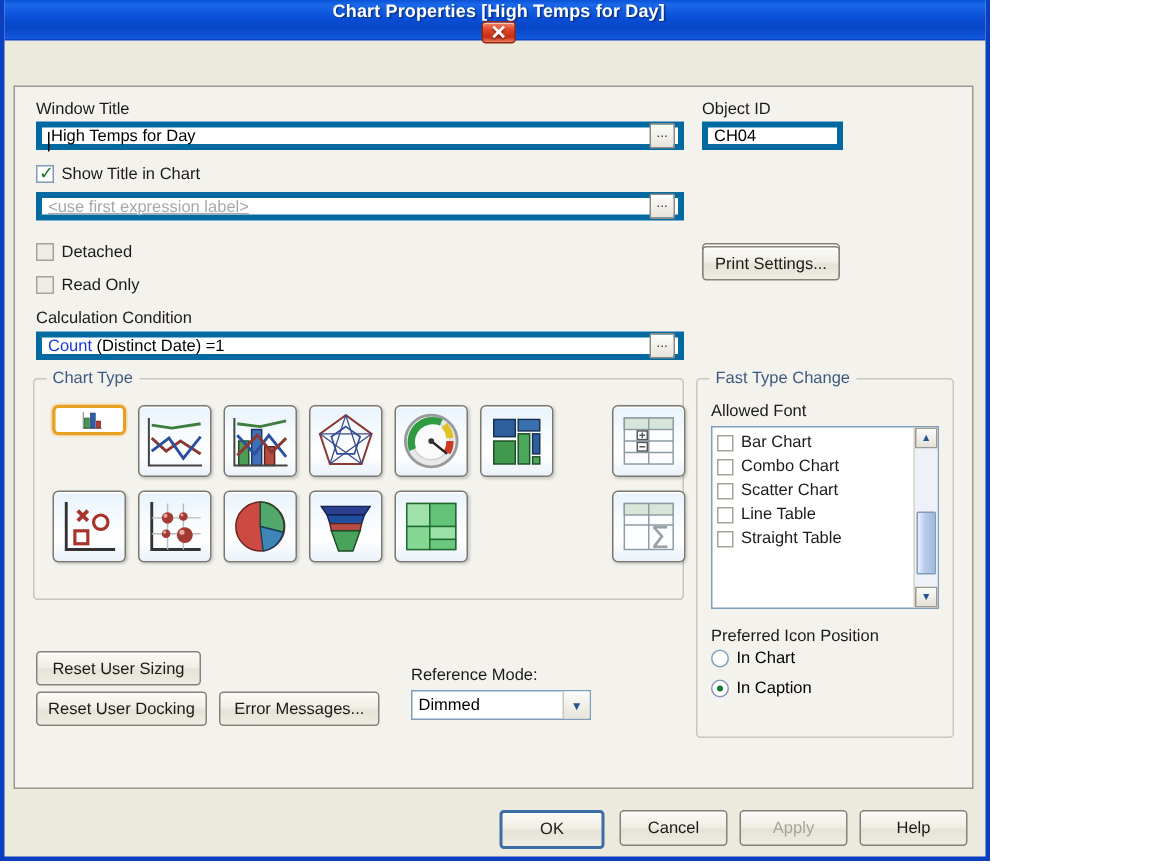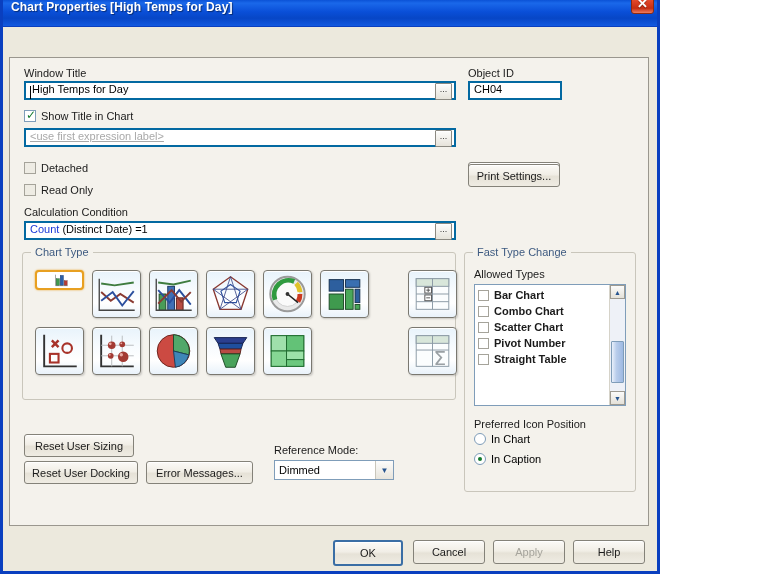--- a/index.html
+++ b/index.html
@@ -3,21 +3,21 @@
 <meta charset="utf-8">
 <style>
   html,body{margin:0;padding:0;background:#ffffff;}
   body{width:768px;height:576px;overflow:hidden;
        font-family:"Liberation Sans","DejaVu Sans",sans-serif;font-size:11px;color:#000;}
 
   
   .window{position:absolute;left:0;top:0;width:660px;height:574px;
           border:3px solid #0a3fbf;border-top:none;background:#ece9dd;box-sizing:border-box;}
   .titlebar{height:27px;background:linear-gradient(to bottom,#0b52d6 0%,#1a68ea 12%,#0a4fd8 45%,#0746c6 70%,#1259e0 100%);
-            display:flex;align-items:flex-end;padding:0 3px 12px 8px;box-sizing:border-box;border-bottom:1px solid #0a3fbf;}
+            display:flex;align-items:center;padding:0 3px 2px 8px;box-sizing:border-box;border-bottom:1px solid #0a3fbf;flex-direction:column;}
   .title-text{color:#fff;font-weight:bold;font-size:12px;flex:1;
               text-shadow:1px 1px 1px rgba(0,0,0,.45);letter-spacing:.1px;white-space:nowrap;}
   .close-btn{width:21px;height:19px;border:1px solid #8d2a12;border-radius:3px;
              background:linear-gradient(to bottom,#f08b73 0%,#e2472a 35%,#c62d12 75%,#ef7d5e 100%);
              display:flex;align-items:center;justify-content:center;cursor:pointer;
              box-shadow:inset 0 1px 0 rgba(255,255,255,.55);}
   .close-x{color:#fff;font-size:13px;font-weight:bold;line-height:1;
            font-family:"Liberation Sans",sans-serif;text-shadow:0 1px 1px rgba(0,0,0,.4);}
 
   
@@ -28,22 +28,22 @@
   .tab.active{background:#f4f2ec;height:20px;line-height:20px;border-color:#9a978e;
               border-top:2px solid #f0a326;position:relative;z-index:3;margin-bottom:-1px;}
 
   
   .page{position:absolute;left:6px;top:57px;width:640px;height:469px;
         background:#f4f2ec;border:1px solid #9a978e;box-sizing:border-box;}
 
   .lbl{position:absolute;font-size:11px;color:#1b1b1b;white-space:nowrap;}
 
   
-  .tf{position:absolute;background:#fff;border:2px solid #0369a1;box-sizing:border-box;
-      display:flex;align-items:flex-start;padding:0 2px 0 4px;height:19px;}
+  .tf{position:absolute;background:#fff;border:4px solid #0369a1;box-sizing:border-box;
+      display:flex;align-items:center;padding:0 2px 0 4px;height:19px;}
   .tf .val{flex:1;font-size:11px;color:#000;white-space:nowrap;overflow:hidden;}
   .tf .val.ph{color:#a9a9a9;text-decoration:underline;}
   .tf .val .kw{color:#1a38d8;}
   .ellip{width:15px;height:15px;border:1px solid #8c8a82;background:linear-gradient(to bottom,#fdfdfc,#e6e3da);
          font-size:9px;line-height:11px;text-align:center;color:#333;cursor:pointer;border-radius:1px;
          box-shadow:inset 0 1px 0 #fff;}
   .caret{position:absolute;width:1px;background:#000;}
 
   
   .cb{position:absolute;display:flex;align-items:center;cursor:pointer;}
@@ -76,21 +76,21 @@
   .ico{position:absolute;width:49px;height:48px;border:1px solid #7a7870;border-radius:4px;
        background:linear-gradient(to bottom,#e8f3fb 0%,#f7fbfe 40%,#ffffff 70%,#e9f2fa 100%);
        box-sizing:border-box;cursor:pointer;overflow:hidden;
        box-shadow:inset 0 1px 0 #fff, 1px 1px 2px rgba(0,0,0,.18);}
   .ico.sel{border:2px solid #e8a021;box-shadow:inset 0 0 0 1px #fff,0 0 2px #e8a021;}
   .ico svg{display:block;width:100%;height:100%;}
 
   
   .lst{position:absolute;background:#fff;border:1px solid #7f9db9;box-sizing:border-box;
        overflow:hidden;display:flex;}
-  .lst .items{flex:1;padding:2px 0 3px 3px;font-weight:bold;}
+  .lst .items{flex:1;padding:2px 0 3px 3px;}
   .lrow{display:flex;align-items:center;height:16px;cursor:pointer;}
   .lrow .bx{width:11px;height:11px;border:1px solid #a5a39a;background:#fff;margin-right:5px;box-sizing:border-box;}
   .lrow .tx{font-size:11px;color:#1b1b1b;white-space:nowrap;}
   .sbar{width:15px;background:#f1efe8;border-left:1px solid #d6d3c9;
         display:flex;flex-direction:column;justify-content:space-between;}
   .sbtn{height:14px;background:linear-gradient(to bottom,#fbfbfa,#e4e1d8);border:1px solid #9d9a91;
         box-sizing:border-box;display:flex;align-items:center;justify-content:center;
         font-size:7px;color:#26548f;cursor:pointer;}
   .sthumb{position:absolute;left:1px;width:13px;height:42px;top:42px;
           background:linear-gradient(to right,#e9f0fb,#b9cdeb 40%,#9db9e2);border:1px solid #7f9db9;
@@ -289,39 +289,39 @@
         <rect x="7" y="8" width="34" height="8" fill="#d8e6da" stroke="#8b9aa5"></rect>
         <line x1="24" y1="8" x2="24" y2="40" stroke="#8b9aa5"></line>
         <line x1="7" y1="23" x2="41" y2="23" stroke="#8b9aa5"></line>
         <text x="25" y="39" font-size="21" font-family="DejaVu Sans, sans-serif" fill="#9aa0a4">Σ</text>
         </svg>
     </div>
 
     <div class="grp" style="left:454px;top:194px;width:172px;height:240px;">
       <span class="cap">Fast Type Change</span>
     </div>
-    <div class="lbl" style="left:464px;top:210px;">Allowed Types</div>
+    <div class="lbl" style="left:464px;top:210px;">Allowed Font</div>
 
     <div class="lst" style="left:464px;top:226px;width:152px;height:122px;">
       <div class="items">
         <div class="lrow">
             <span class="bx"></span>
             <span class="tx">Bar Chart</span>
           </div>
         <div class="lrow">
             <span class="bx"></span>
             <span class="tx">Combo Chart</span>
           </div>
         <div class="lrow">
             <span class="bx"></span>
             <span class="tx">Scatter Chart</span>
           </div>
         <div class="lrow">
             <span class="bx"></span>
-            <span class="tx">Pivot Number</span>
+            <span class="tx">Line Table</span>
           </div>
         <div class="lrow">
             <span class="bx"></span>
             <span class="tx">Straight Table</span>
           </div>
       </div>
       <div class="sbar">
         <div class="sbtn">▲</div>
         <div class="strack">
           <div class="sthumb"></div>

